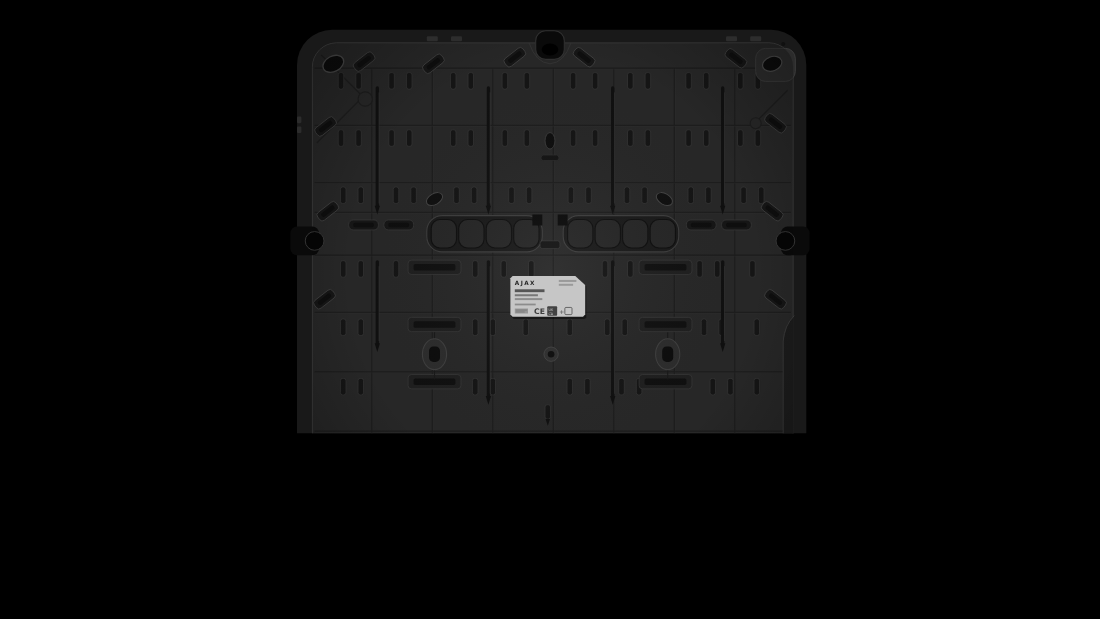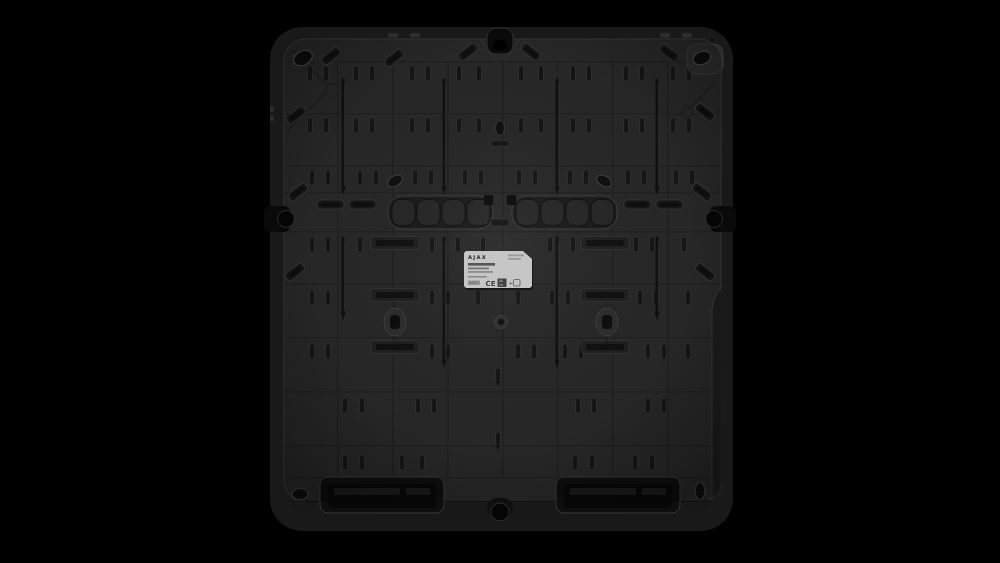--- a/index.html
+++ b/index.html
@@ -1,16 +1,16 @@
 <!DOCTYPE html>
 <html style="--background: #000000; --panel-face: #272727; --panel-rim: #191919; --panel-edge-highlight: #3a3a3a; --recess: #141414; --hole: #0a0a0a; --skirt: #181818; --label-background: #c6c6c6; --label-text: #262626;"><head>
 <meta charset="utf-8">
 <style>
   html,body{margin:0;padding:0;background:var(--background,#000);}
-  .stage{position:relative;width:1000px;height:563px;background:var(--background,#000);overflow:hidden;
+  .stage{position:relative;width:1000px;height:394px;background:var(--background,#000);overflow:hidden;
          font-family:"DejaVu Sans","Liberation Sans",sans-serif;}
   svg{position:absolute;left:0;top:0;}
   .gl{stroke:#1d1d1d;stroke-width:1.1;}
   .glh{stroke:#303030;stroke-width:.5;opacity:.5;}
   .tick{fill:#151515;stroke:#3a3a3a;stroke-width:.55;}
   .wslot{fill:#1f1f1f;stroke:#3c3c3c;stroke-width:.6;}
   .dslot{fill:#161616;stroke:#424242;stroke-width:.7;}
   .needle{stroke:#101010;stroke-width:3;stroke-linecap:round;}
   .needleh{stroke:#3a3a3a;stroke-width:.6;opacity:.8;}
   .traycell{fill:#262626;stroke:#0f0f0f;stroke-width:1;}

